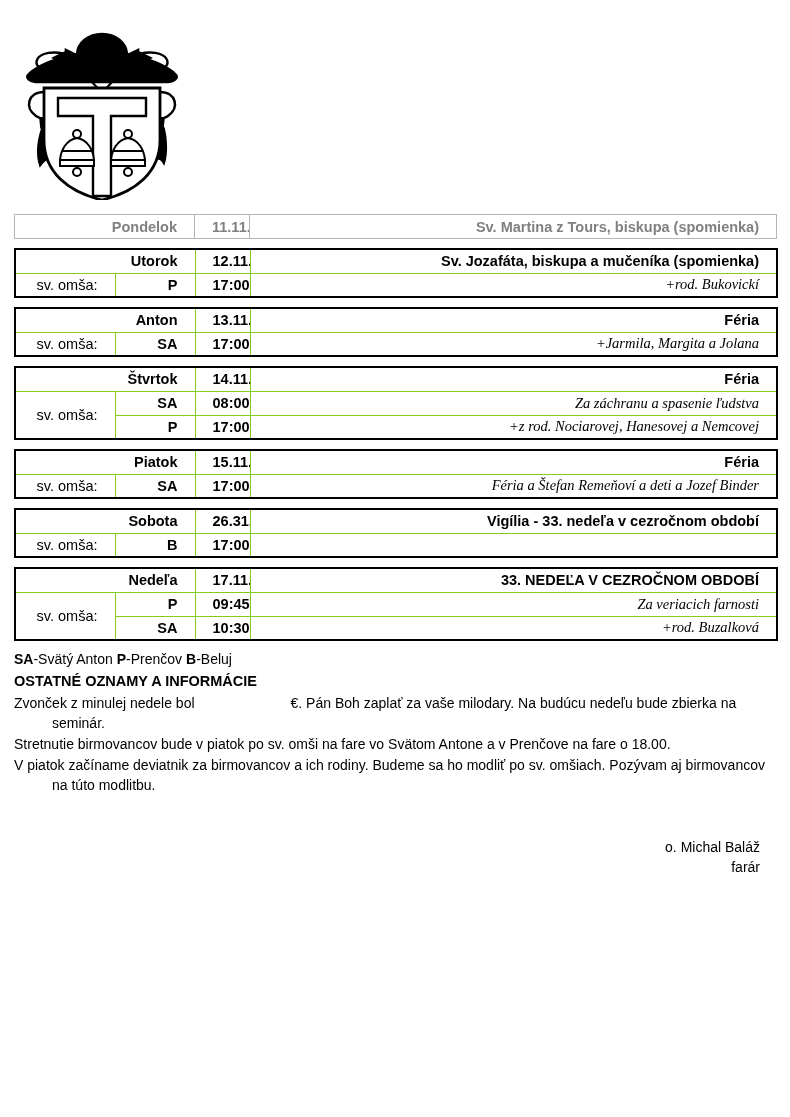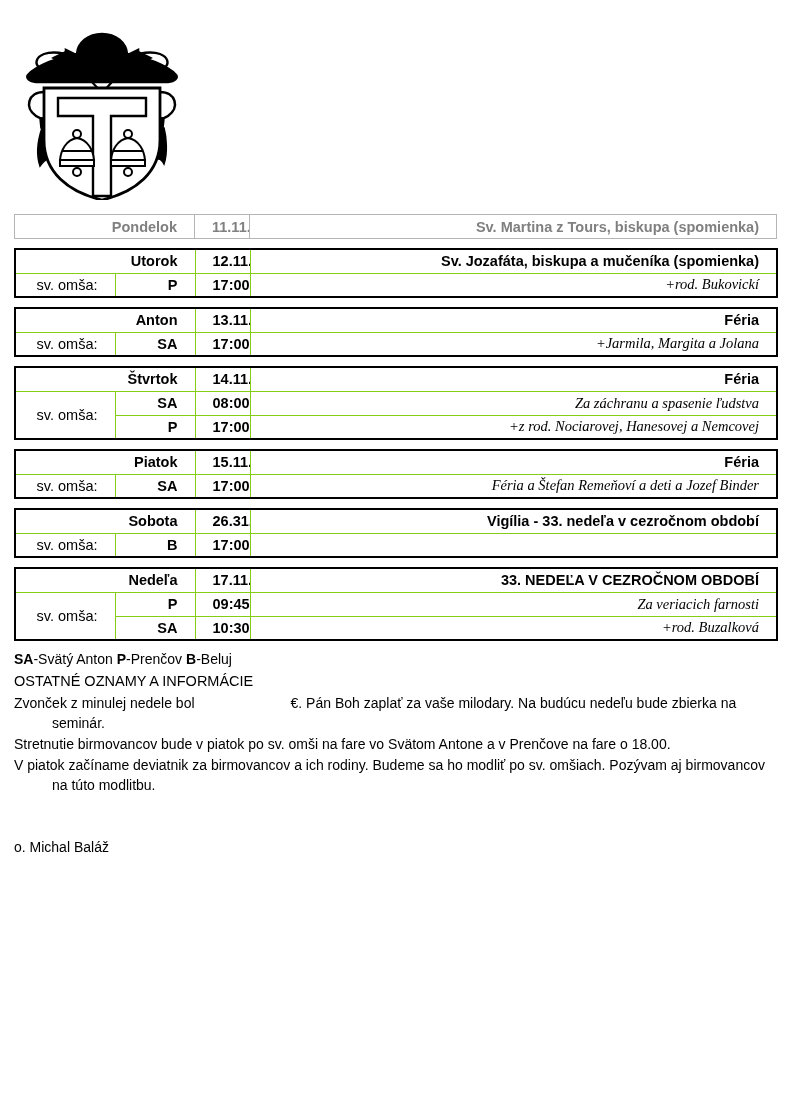--- a/index.html
+++ b/index.html
@@ -160,36 +160,36 @@
 
   
   .notes {
     margin: 3px 14px 8px 14px;
     font-size: 14px;
     line-height: 1.42;
   }
   .legend { margin-bottom: 1px; }
   .legend b { font-weight: bold; }
   .notes-heading {
-    font-weight: normal;
+    font-weight: bold;
     font-size: 14.5px;
     margin-bottom: 3px;
   }
   .note-para {
     margin: 0 0 1px 0;
     padding-left: 38px;
     text-indent: -38px;
   }
   .amount-gap {
     display: inline-block;
     min-width: 96px;
   }
   .signature {
     margin: 42px 30px 0 14px;
-    text-align: left;
+    text-align: right;
     font-size: 14px;
     line-height: 1.42;
   }
 </style>
 </head>
 <body>
 
 <div class="page">
 
   <div class="header">
@@ -409,15 +409,16 @@
     <div class="notes-heading">OSTATNÉ OZNAMY A INFORMÁCIE</div>
     <div id="paragraphs-root">
         <div class="note-para"><span>Zvonček z minulej nedele bol</span><span class="amount-gap"></span><span>€. Pán Boh zaplať za vaše milodary. Na budúcu nedeľu bude zbierka na seminár.</span></div>
         <div class="note-para">Stretnutie birmovancov bude v piatok po sv. omši na fare vo Svätom Antone a v Prenčove na fare o 18.00.</div>
         <div class="note-para">V piatok začíname deviatnik za birmovancov a ich rodiny. Budeme sa ho modliť po sv. omšiach. Pozývam aj birmovancov na túto modlitbu.</div>
       </div>
   </div>
 
   <div class="signature">
     <div>o. Michal Baláž</div>
+    <div>farár</div>
   </div>
 
 </div>
 
 </body></html>

